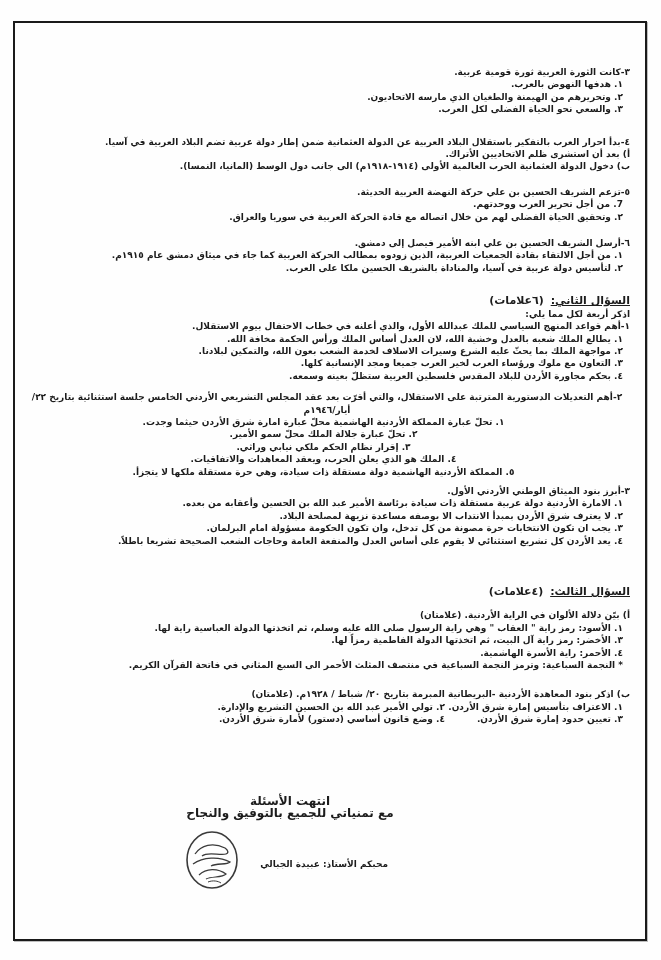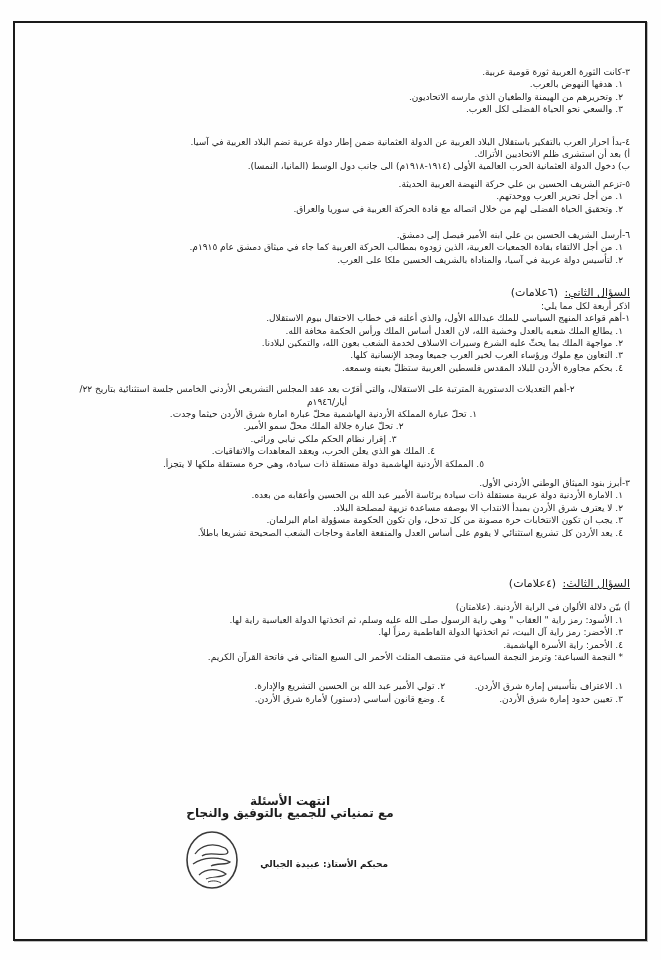--- a/index.html
+++ b/index.html
@@ -16,31 +16,31 @@
     left: 13px; top: 21px; right: 14px; bottom: 19px;
     border: 2px solid #1a1a1a;
     box-shadow: 1px 1px 0 rgba(0,0,0,.25);
   }
   .content {
     position: absolute;
     top: 66px; right: 31px; left: 24px;
     direction: rtl;
     text-align: right;
     font-size: 9px;
-    font-weight: normal;
+    font-weight: bold;
     color: #1c1c1c;
     letter-spacing: 0;
   }
   .line { line-height: 12.4px; white-space: nowrap; }
   .indent { padding-right: 7px; }
   .section-heading { font-size: 11px; }
   .heading-underline { text-decoration: underline; }
   .heading-marks { margin-right: 3px; }
   .b1 { margin-top: 20px; }
-  .b2 { margin-top: 5px; text-align: right; }
+  .b2 { margin-top: 13px; text-align: right; }
   .b3 { margin-top: 14px; }
   .q2 { margin-top: 21px; }
   .p1 { margin-top: 9px; text-align: center; }
   .p2 { margin-top: 7px; }
   .q3 { margin-top: 39px; }
   .pa { margin-top: 11px; }
   .pb { margin-top: 17px; }
   .two-col { display: flex; }
   .two-col .col-r { width: 178px; flex: none; }
   .two-col .col-l { flex: 1; }
@@ -80,21 +80,21 @@
     </div>
 
     <div class="b1">
       <div class="line">٤-بدأ احرار العرب بالتفكير باستقلال البلاد العربية عن الدولة العثمانية ضمن إطار دولة عربية تضم البلاد العربية في آسيا.</div>
       <div class="line">أ) بعد أن استشرى ظلم الاتحاديين الأتراك.</div>
       <div class="line">ب) دخول الدولة العثمانية الحرب العالمية الأولى (١٩١٤-١٩١٨م) الى جانب دول الوسط (المانيا، النمسا).</div>
     </div>
 
     <div class="b2">
       <div class="line">٥-تزعم الشريف الحسين بن علي حركة النهضة العربية الحديثة.</div>
-      <div class="line indent">١. من أجل تحرير العرب ووحدتهم.</div>
+      <div class="line indent">7. من أجل تحرير العرب ووحدتهم.</div>
       <div class="line indent">٢. وتحقيق الحياة الفضلى لهم من خلال اتصاله مع قادة الحركة العربية في سوريا والعراق.</div>
     </div>
 
     <div class="b3">
       <div class="line">٦-أرسل الشريف الحسين بن علي ابنه الأمير فيصل إلى دمشق.</div>
       <div class="line indent">١. من أجل الالتقاء بقادة الجمعيات العربية، الذين زودوه بمطالب الحركة العربية كما جاء في ميثاق دمشق عام ١٩١٥م.</div>
       <div class="line indent">٢. لتأسيس دولة عربية في آسيا، والمناداة بالشريف الحسين ملكا على العرب.</div>
     </div>
 
     <div class="q2">
@@ -139,20 +139,21 @@
 
       <div class="pa">
         <div class="line">أ) بيّن دلالة الألوان في الراية الأردنية. (علامتان)</div>
         <div class="line indent">١. الأسود: رمز راية " العقاب " وهي راية الرسول صلى الله عليه وسلم، ثم اتخذتها الدولة العباسية راية لها.</div>
         <div class="line indent">٣. الأخضر: رمز راية آل البيت، ثم اتخذتها الدولة الفاطمية رمزاً لها.</div>
         <div class="line indent">٤. الأحمر: راية الأسرة الهاشمية.</div>
         <div class="line indent">* النجمة السباعية: وترمز النجمة السباعية في منتصف المثلث الأحمر الى السبع المثاني في فاتحة القرآن الكريم.</div>
       </div>
 
       <div class="pb">
+        <div class="line">ب) اذكر بنود المعاهدة الأردنية -البريطانية المبرمة بتاريخ ٢٠/ شباط / ١٩٢٨م. (علامتان)</div>
         <div class="two-col line">
           <span class="col-r indent">١. الاعتراف بتأسيس إمارة شرق الأردن.</span>
           <span class="col-l">٢. تولي الأمير عبد الله بن الحسين التشريع والإدارة.</span>
         </div>
         <div class="two-col line">
           <span class="col-r indent">٣. تعيين حدود إمارة شرق الأردن.</span>
           <span class="col-l">٤. وضع قانون أساسي (دستور) لأمارة شرق الأردن.</span>
         </div>
       </div>
     </div>

